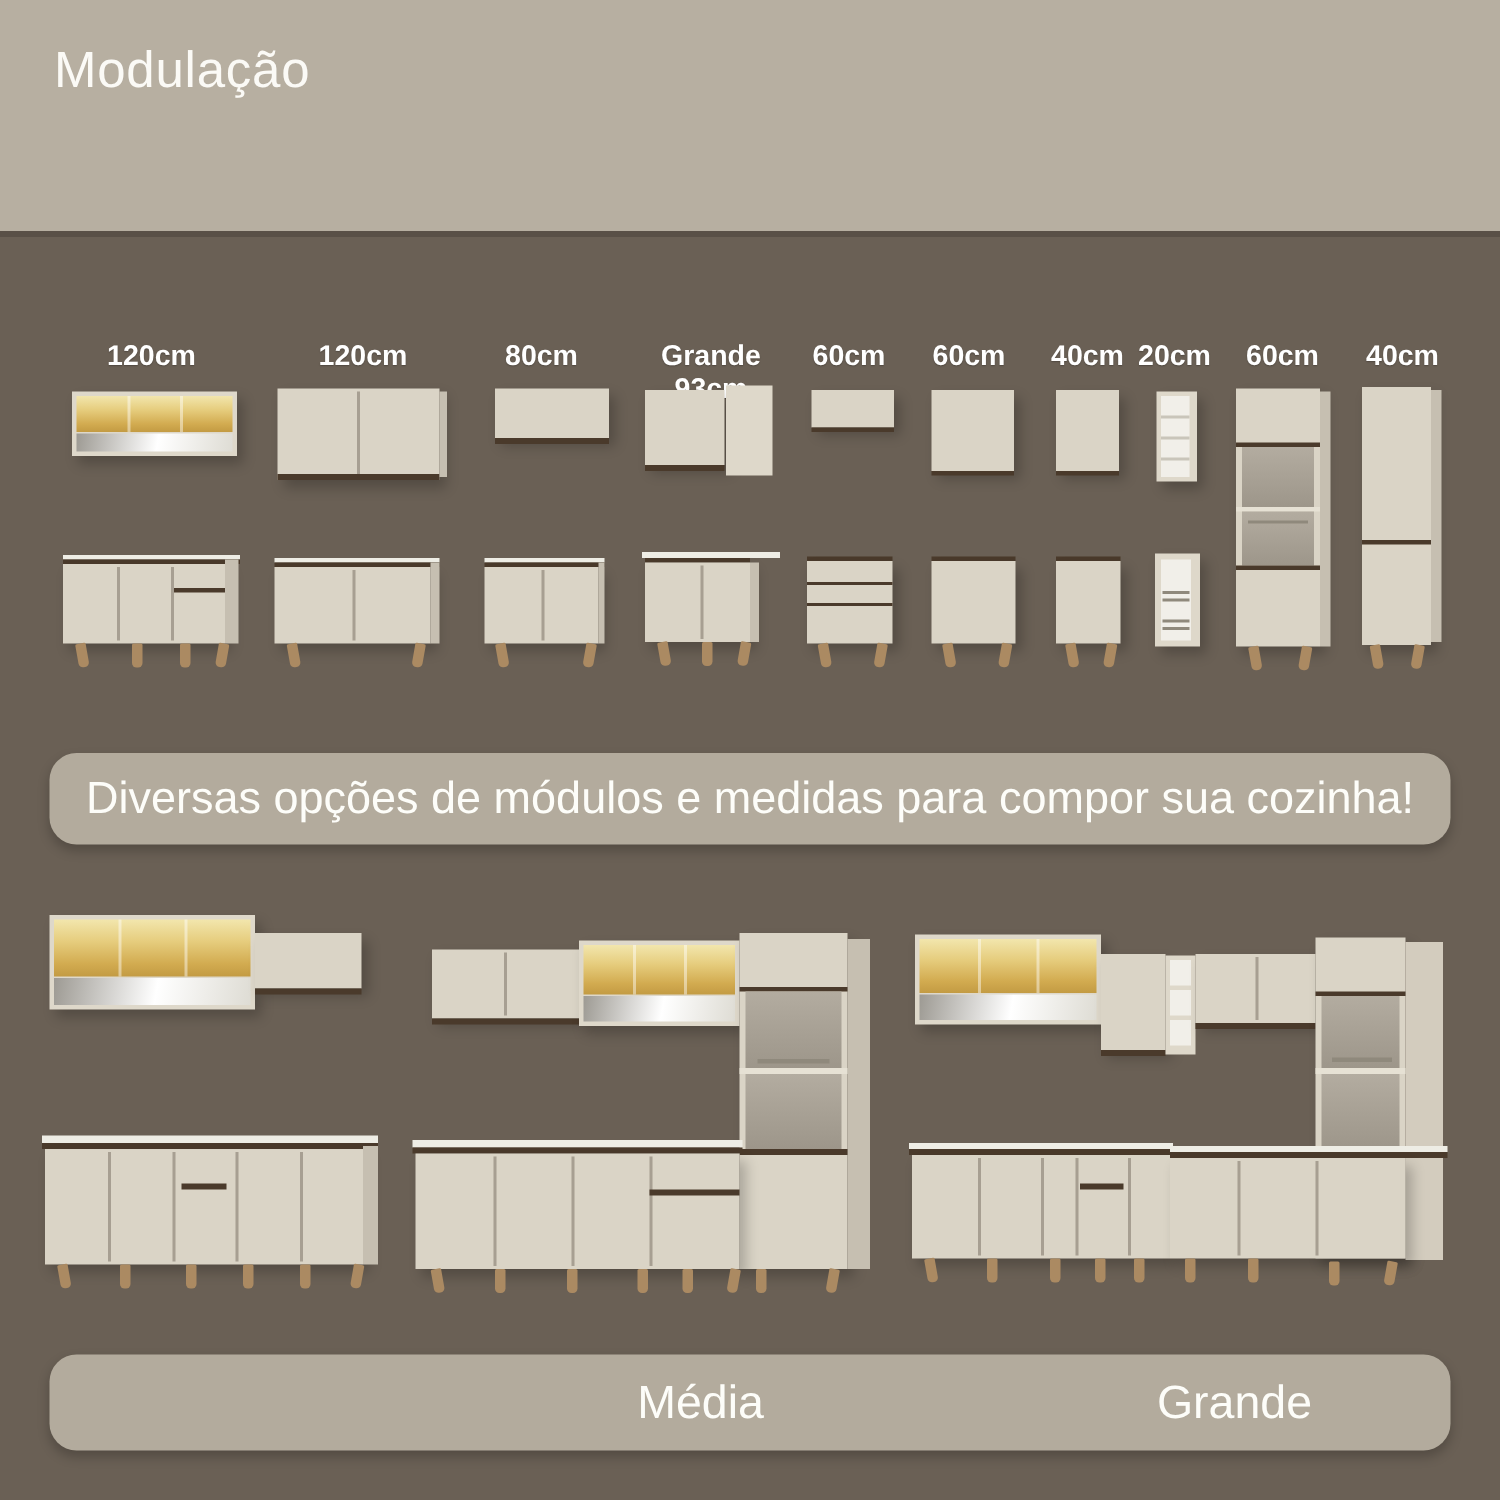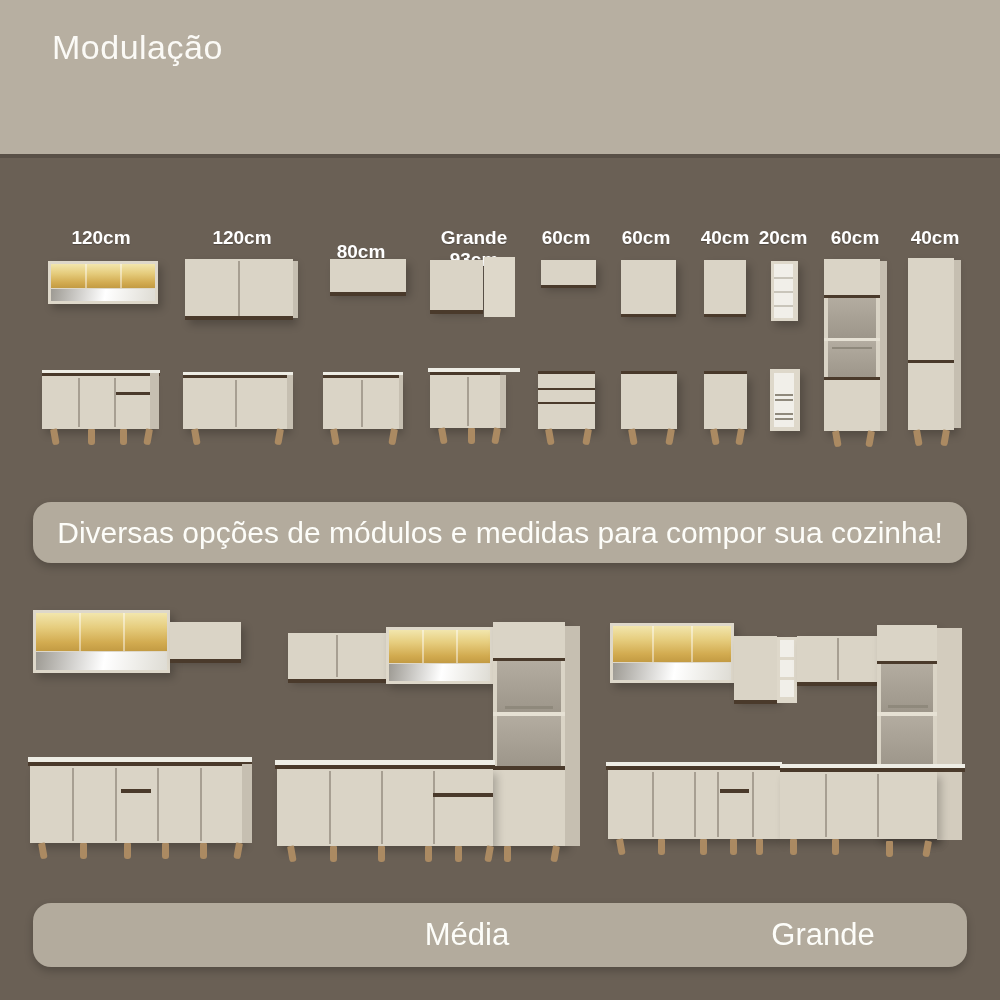--- a/index.html
+++ b/index.html
@@ -1,21 +1,21 @@
 <!DOCTYPE html>
 <html><head>
 <meta charset="utf-8">
 <style>
   html,body{margin:0;padding:0;background:#4b443c;}
   .stage{position:relative;width:1000px;height:1000px;overflow:hidden;
          background:#6a6055;font-family:"Liberation Sans",sans-serif;}
   .abs{position:absolute;}
   
   .header{left:0;top:0;width:1000px;height:154px;background:#b7afa1;}
-  .hdr-sub{left:52px;top:28px;font-size:34px;color:#fbfaf6;letter-spacing:.5px;}
+  .hdr-sub{left:36px;top:28px;font-size:34px;color:#fbfaf6;letter-spacing:.5px;}
   .hdr-title{left:48px;top:58px;font-family:"DejaVu Serif",serif;font-weight:bold;
              font-size:66px;color:#fdfcf8;letter-spacing:1px;}
   .hdr-shadow{left:0;top:154px;width:1000px;height:4px;background:rgba(0,0,0,.16);}
   
   .mlabel{top:227px;font-size:19px;font-weight:bold;color:#ffffff;text-align:center;
           text-shadow:0 1px 1px rgba(0,0,0,.25);}
   
   .face{background:#dad4c6;}
   .face2{background:#ded8ca;}
   .side{background:#c6bfb1;}
@@ -47,21 +47,21 @@
 
 <div class="stage">
 
   <div class="abs header">
     <div class="abs hdr-sub">Modulação</div>
   </div>
   <div class="abs hdr-shadow"></div>
 
   <div class="abs mlabel" style="left:41px;width:120px;">120cm</div>
   <div class="abs mlabel" style="left:182px;width:120px;">120cm</div>
-  <div class="abs mlabel" style="left:301px;width:120px;margin-top:14px;">80cm</div>
+  <div class="abs mlabel" style="left:301px;width:120px;">80cm</div>
   <div class="abs mlabel" style="left:414px;width:120px;">Grande 93cm</div>
   <div class="abs mlabel" style="left:526px;width:80px;">60cm</div>
   <div class="abs mlabel" style="left:606px;width:80px;">60cm</div>
   <div class="abs mlabel" style="left:685px;width:80px;">40cm</div>
   <div class="abs mlabel" style="left:743px;width:80px;">20cm</div>
   <div class="abs mlabel" style="left:815px;width:80px;">60cm</div>
   <div class="abs mlabel" style="left:895px;width:80px;">40cm</div>
 
   <div>
     <div class="abs face2 shadow" style="left:48px;top:261px;width:110px;height:43px;"></div>

